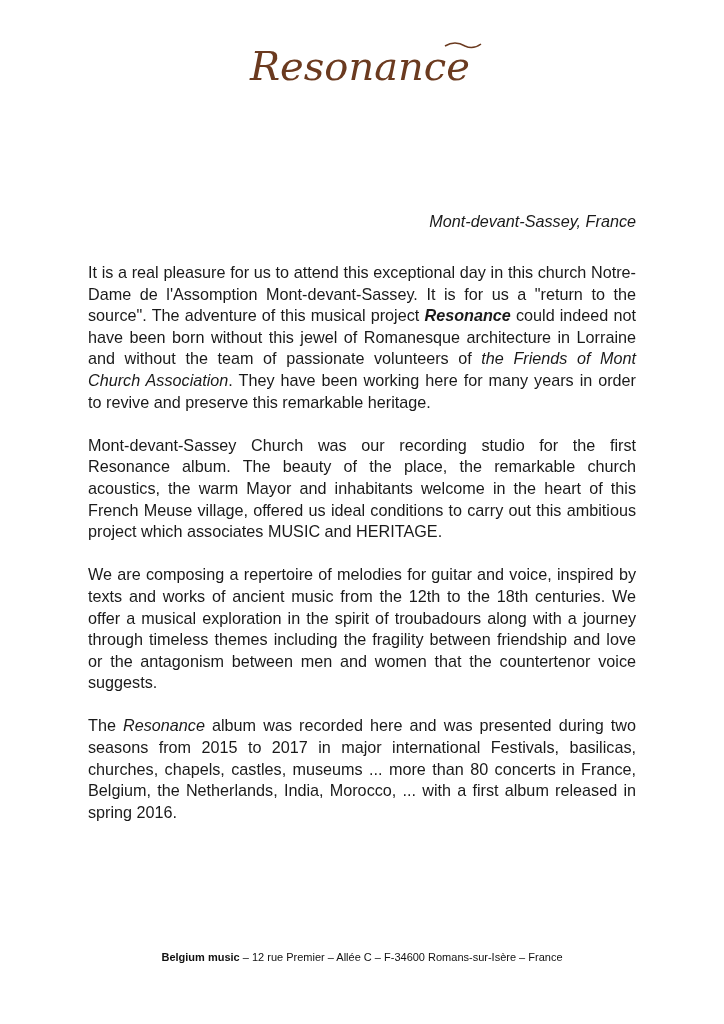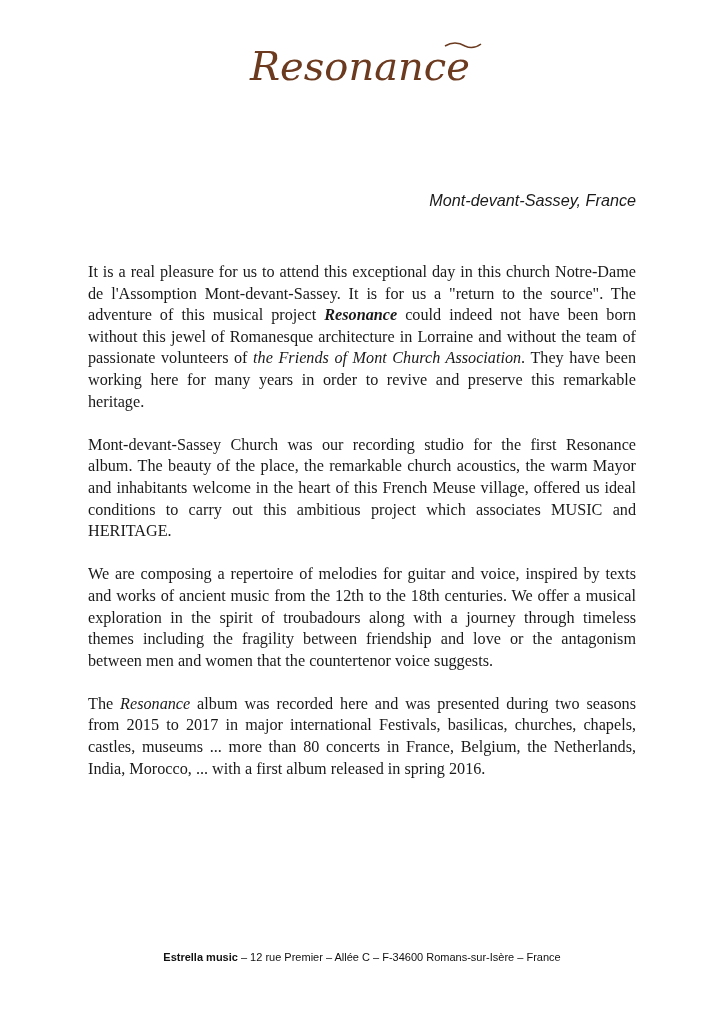--- a/index.html
+++ b/index.html
@@ -2,23 +2,23 @@
 <html><head>
   <meta charset="utf-8">
   <style>
     html, body { margin: 0; padding: 0; background: #ffffff; }
     body { width: 724px; height: 1024px; position: relative; overflow: hidden;
            font-family: "Liberation Sans", sans-serif; color: #1a1a1a; }
     .logo { position: absolute; left: 240px; top: 34px; width: 250px; height: 60px; }
     .logo svg { width: 250px; height: 60px; }
     .place-date { position: absolute; right: 88px; top: 191px; text-align: right;
                   font-size: 16.2px; line-height: 19px; }
-    .place { font-style: italic; }
+    .place { font-style: italic; margin-top: 21px; }
     .body-text { position: absolute; left: 88px; top: 262px; width: 548px;
-                 font-size: 16.2px; line-height: 21.6px; text-align: justify; font-family: Liberation Serif, serif; }
+                 font-size: 16.2px; line-height: 21.6px; text-align: justify; }
     .body-text p { margin: 0 0 21.6px 0; }
     .brand-bold { font-weight: bold; font-style: italic; }
     .ital { font-style: italic; }
     .footer { position: absolute; left: 0; width: 724px; top: 950px; text-align: center;
               font-size: 11px; line-height: 15px; color: #111; }
     .footer a { color: #1a1ab0; text-decoration: underline; }
     .footer b { font-weight: bold; }
   </style>
 </head>
 <body>
@@ -35,14 +35,14 @@
 </div>
 
 <div class="body-text">
   <p><span>It is a real pleasure for us to attend this exceptional day in this church Notre-Dame de l'Assomption Mont-devant-Sassey. It is for us a "return to the source". The adventure of this musical project </span><span class="brand-bold">Resonance</span><span> could indeed not have been born without this jewel of Romanesque architecture in Lorraine and without the team of passionate volunteers of </span><span class="ital">the Friends of Mont Church Association</span><span>. They have been working here for many years in order to revive and preserve this remarkable heritage.</span></p>
   <p>Mont-devant-Sassey Church was our recording studio for the first Resonance album. The beauty of the place, the remarkable church acoustics, the warm Mayor and inhabitants welcome in the heart of this French Meuse village, offered us ideal conditions to carry out this ambitious project which associates MUSIC and HERITAGE.</p>
   <p>We are composing a repertoire of melodies for guitar and voice, inspired by texts and works of ancient music from the 12th to the 18th centuries. We offer a musical exploration in the spirit of troubadours along with a journey through timeless themes including the fragility between friendship and love or the antagonism between men and women that the countertenor voice suggests.</p>
   <p><span>The </span><span class="ital">Resonance</span><span> album was recorded here and was presented during two seasons from 2015 to 2017 in major international Festivals, basilicas, churches, chapels, castles, museums ... more than 80 concerts in France, Belgium, the Netherlands, India, Morocco, ... with a first album released in spring 2016.</span></p>
 </div>
 
 <div class="footer">
-  <div><b>Estrella music</b><span> – 12 rue Premier – Allée C – F-34600 Romans-sur-Isère – France</span></div>
+  <div><b>Belgium music</b><span> – 12 rue Premier – Allée C – F-34600 Romans-sur-Isère – France</span></div>
 </div>
 
 </body></html>

